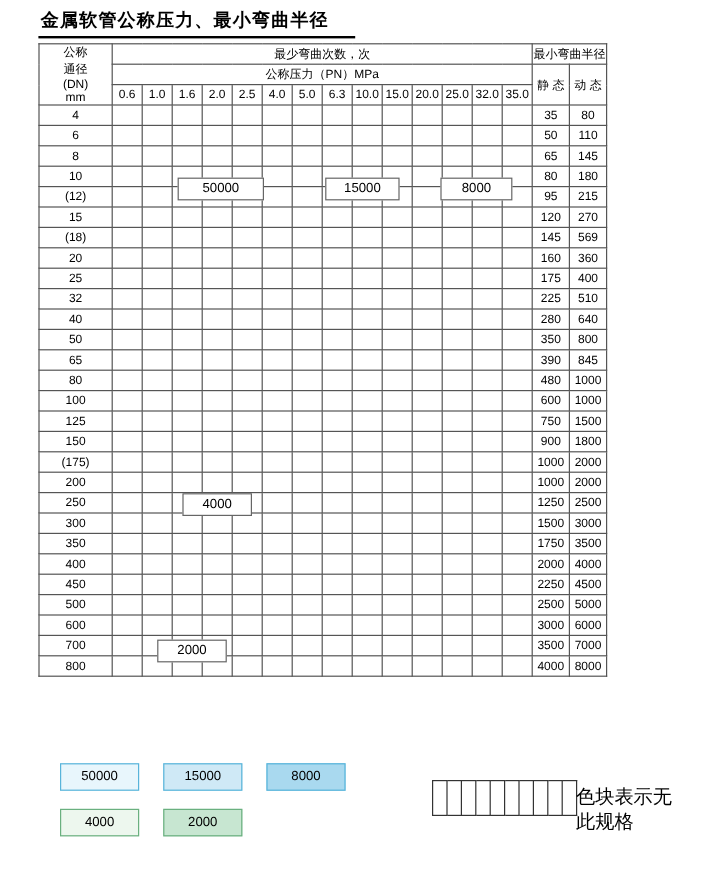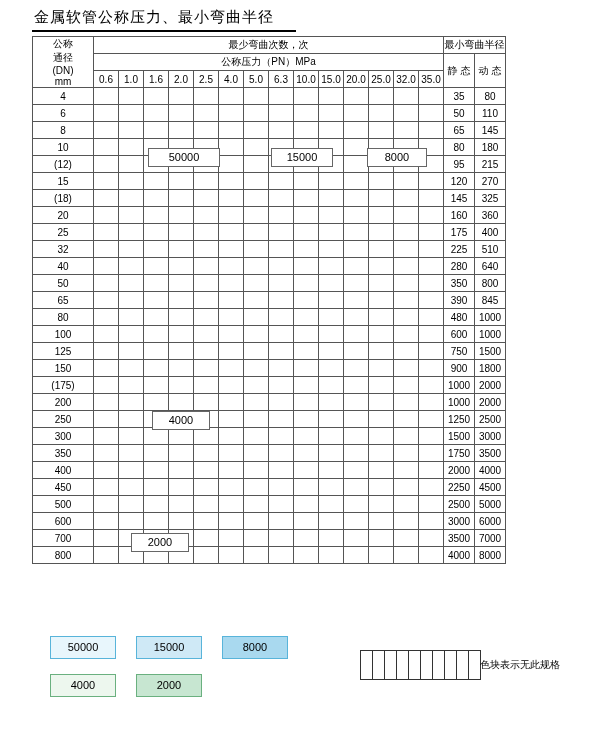--- a/index.html
+++ b/index.html
@@ -6,21 +6,21 @@
   body{
     width:600px;height:743px;
     background:#ffffff;
     font-family:"Liberation Sans","DejaVu Sans",sans-serif;
     color:#000;
     position:relative;
     overflow:hidden;
   }
   .title{
     position:absolute;left:34px;top:8px;
-    font-size:15px;font-weight:normal;
+    font-size:15px;font-weight:bold;
     letter-spacing:1px;
     font-family:"DejaVu Serif","Liberation Serif",serif;
   }
   .title-underline{
     position:absolute;left:32px;top:30px;width:264px;height:2px;background:#000;
   }
 
   
   table.grid{
     position:absolute;left:32px;top:36px;
@@ -68,21 +68,21 @@
   .lg-box{
     position:absolute;width:64px;height:21px;line-height:21px;
     text-align:center;font-size:11px;border:1px solid #666;
     background:#fff;
   }
   .lg-b1{border-color:#58b4da;background:#e8f6fc;}
   .lg-b2{border-color:#58b4da;background:#cfe9f6;}
   .lg-b3{border-color:#58b4da;background:#a9d9ef;}
   .lg-g1{border-color:#6ab07f;background:#edf7ee;}
   .lg-g2{border-color:#6ab07f;background:#c7e6d1;}
-  .lg-text{position:absolute;font-size:10px;line-height:21px;}
+  .lg-text{position:absolute;font-size:16px;line-height:21px;}
   table.legend-grid{
     position:absolute;border-collapse:collapse;table-layout:fixed;
   }
   table.legend-grid td{
     border:1px solid #333;width:11px;height:28px;background:#fff;padding:0;
   }
 </style>
 </head>
 <body>
 
@@ -248,21 +248,21 @@
         <td class="pn-col blue"></td>
         <td class="pn-col blue"></td>
         <td class="pn-col blue"></td>
         <td class="pn-col blue"></td>
         <td class="pn-col blue"></td>
         <td class="pn-col blue"></td>
         <td class="pn-col white"></td>
         <td class="pn-col white"></td>
         <td class="pn-col white"></td>
         <td class="r-col">145</td>
-        <td class="r-col">325</td>
+        <td class="r-col">569</td>
       </tr>
       <tr>
         <td class="rowlabel dn-col">20</td>
         <td class="pn-col blue"></td>
         <td class="pn-col blue"></td>
         <td class="pn-col blue"></td>
         <td class="pn-col blue"></td>
         <td class="pn-col blue"></td>
         <td class="pn-col blue"></td>
         <td class="pn-col blue"></td>

